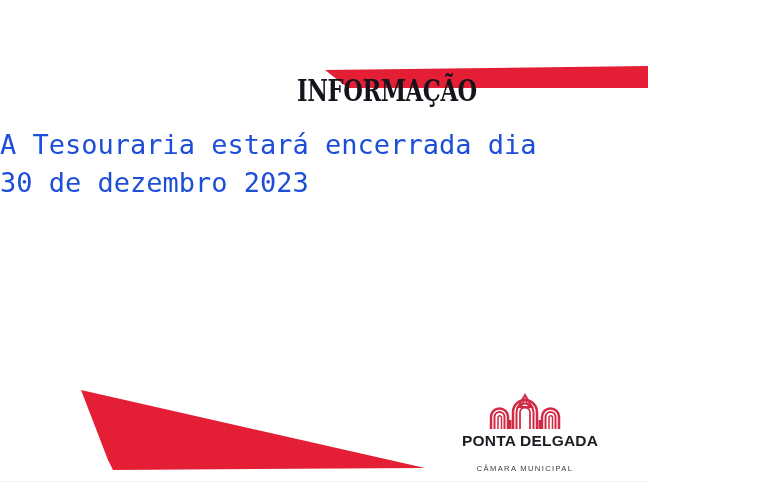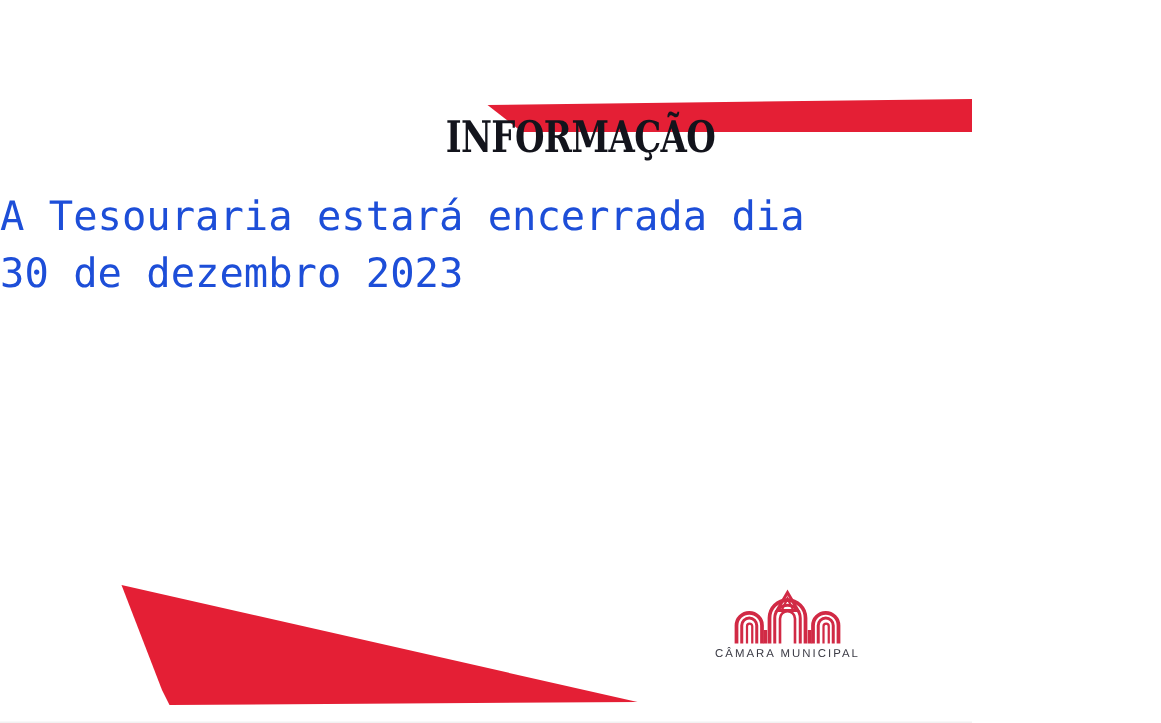--- a/index.html
+++ b/index.html
@@ -92,21 +92,21 @@
     margin-top: 2px;
     font-family: "Liberation Sans", sans-serif;
     font-weight: 700;
     font-size: 15.5px;
     letter-spacing: 0.2px;
     color: #1b1b22;
     white-space: nowrap;
   }
   .logo-sub {
     display: block;
-    margin-top: 1px;
+    margin-top: 14px;
     font-family: "Liberation Sans", sans-serif;
     font-weight: 400;
     font-size: 7.6px;
     letter-spacing: 1.35px;
     color: #3a3a44;
     white-space: nowrap;
   }
 
   
   .page-edge {
@@ -154,17 +154,18 @@
 
         <path d="M110 74 L110 50 A17 17 0 0 1 144 50 L144 74" stroke-width="5"></path>
         <path d="M117 74 L117 50 A10 10 0 0 1 137 50 L137 74" stroke-width="4"></path>
         <path d="M124 74 L124 51 A3.5 3.5 0 0 1 131 51 L131 74" stroke-width="3"></path>
       </g>
       <g fill="#D12A45">
         <rect x="44" y="56" width="5" height="18"></rect>
         <rect x="103" y="56" width="5" height="18"></rect>
       </g>
     </svg>
+    <span class="logo-name">PONTA DELGADA</span>
     <span class="logo-sub">CÂMARA MUNICIPAL</span>
   </div>
 
   <div class="page-edge"></div>
 </div>
 
 </body></html>

